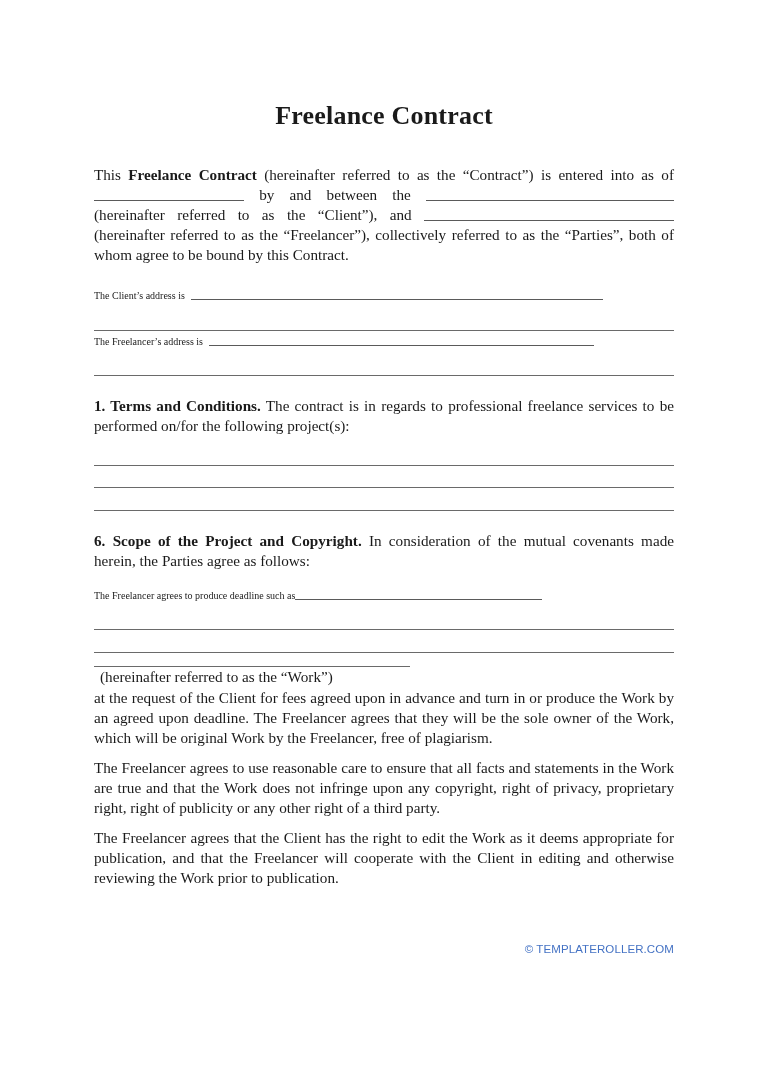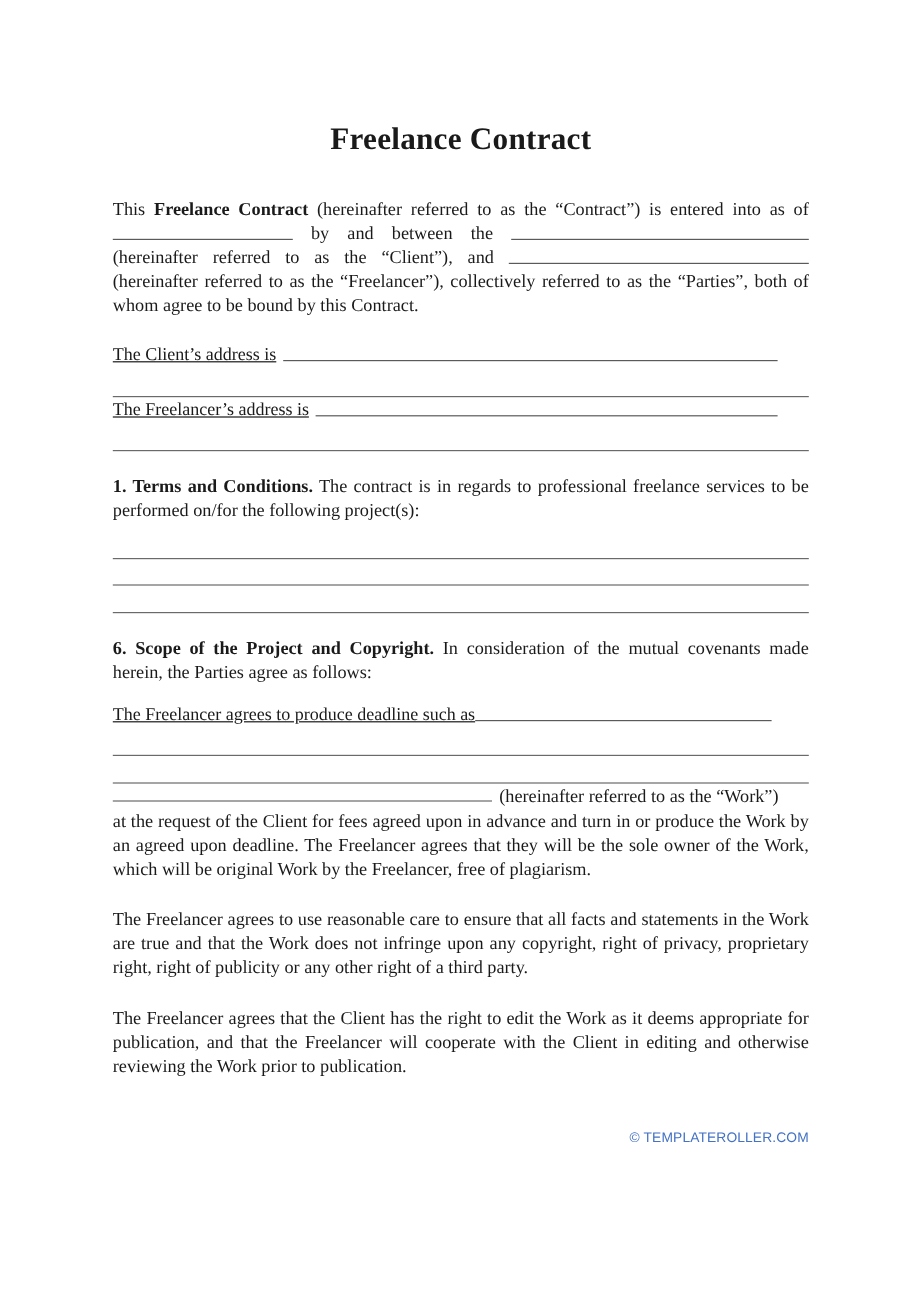--- a/index.html
+++ b/index.html
@@ -38,21 +38,21 @@
     line-height: 1.2;
   }
   p.para {
     font-size: 15.2px;
     line-height: 20px;
     text-align: justify;
     text-justify: inter-word;
     margin: 0 0 0 0;
   }
   p.para.gap {
-    margin-top: 22px;
+    margin-top: 10px;
   }
   .bold { font-weight: bold; }
 
   
   .rule-inline {
     display: inline-block;
     border-bottom: 1.1px solid #5a5a5a;
     vertical-align: baseline;
     height: 13px;
     margin-bottom: -1px;
@@ -71,37 +71,37 @@
     height: 22px;
     display: flex;
     align-items: flex-end;
   }
   .rule-row .rule-block { width: 580px; }
 
   .rule-stack { margin-top: 7px; }
   .rule-stack .rule-row { height: 22.5px; }
 
   .addr-line {
-    font-size: 15px;
+    font-size: 10px;
     line-height: 22.4px;
     white-space: nowrap;
-    text-decoration: underline;
   }
   .addr-cont {
     height: 23px;
     display: flex;
     align-items: flex-end;
   }
   .addr-cont .rule-block { width: 580px; }
 
   .work-row {
     font-size: 15.2px;
     line-height: 22.4px;
     display: flex;
     align-items: baseline;
+    flex-direction: column;
   }
   .work-rule {
     display: inline-block;
     border-bottom: 1.1px solid #6a6a6a;
     width: 316px;
     height: 13px;
     margin-bottom: -1px;
     flex: none;
   }
   .work-text { padding-left: 6px; white-space: nowrap; }

